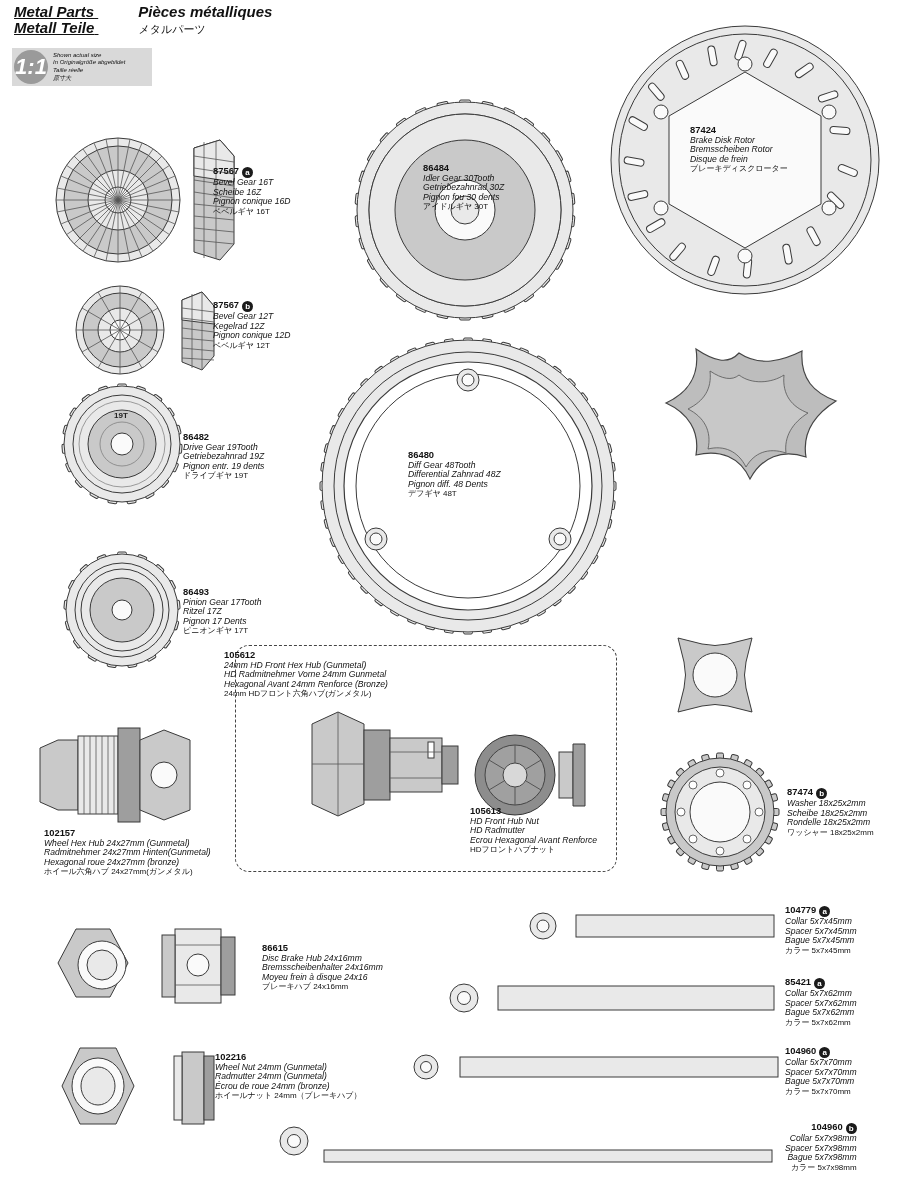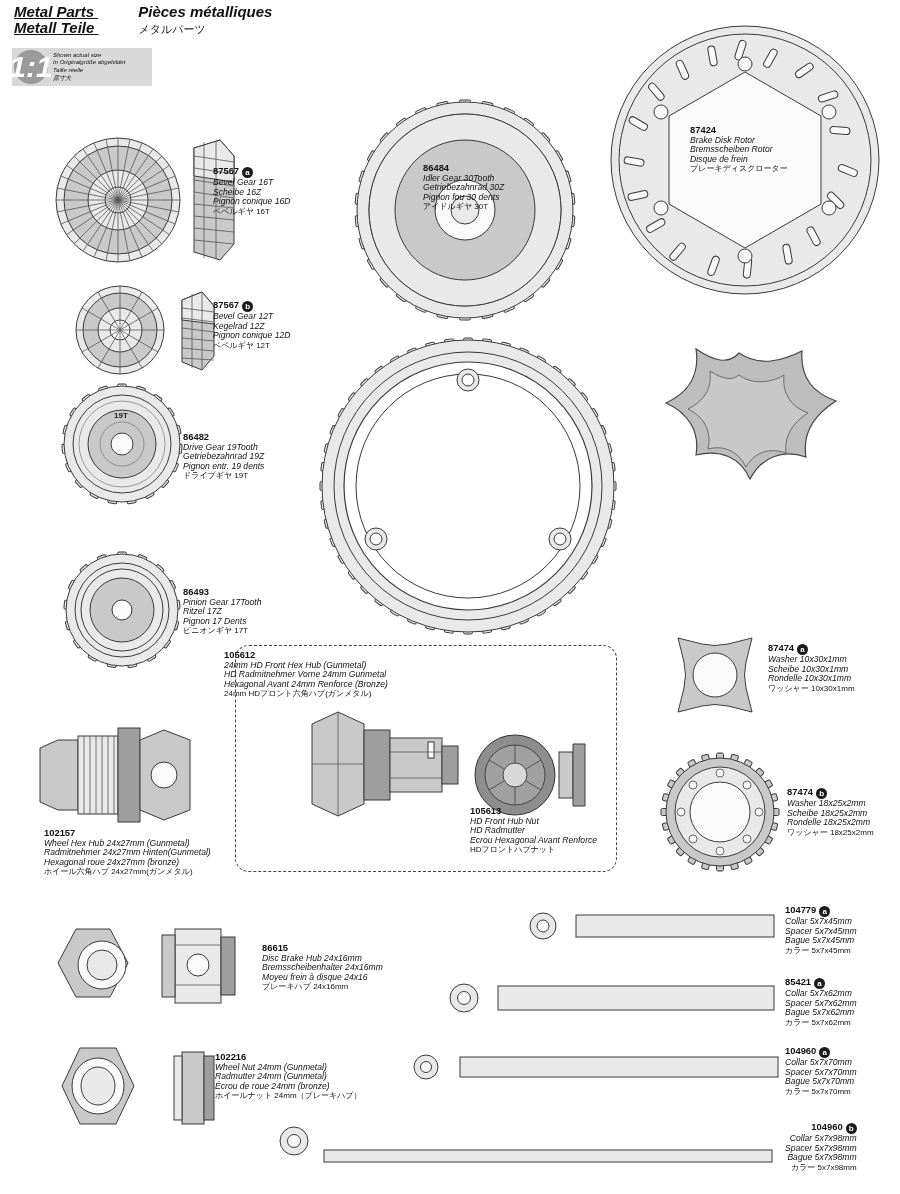--- a/index.html
+++ b/index.html
@@ -13,21 +13,21 @@
   .page{position:absolute;inset:0;}
 
   
   .hdr{position:absolute;left:14px;top:4px;}
   .hdr .l1,.hdr .l2{font-style:italic;font-weight:bold;font-size:15px;line-height:16px;white-space:nowrap;text-decoration:underline;}
   .hdr .c2{display:inline-block;margin-left:40px;}
   .hdr .jp{font-style:normal;font-weight:normal;font-size:11px;}
 
   
   .scale-badge{position:absolute;left:12px;top:48px;width:140px;height:38px;background:#d9d9d9;display:flex;align-items:center;}
-  .scale-badge .num{font-style:italic;font-weight:bold;font-size:30px;color:#fff;background:#9a9a9a;border-radius:50%;width:34px;height:34px;display:flex;align-items:center;justify-content:center;margin-left:2px;}
+  .scale-badge .num{font-style:italic;font-weight:bold;font-size:22px;color:#fff;background:#9a9a9a;border-radius:50%;width:34px;height:34px;display:flex;align-items:center;justify-content:center;margin-left:2px;}
   .scale-badge .txt{font-size:6px;line-height:7.6px;margin-left:5px;font-style:italic;}
 
   
   .cap{position:absolute;font-size:8.6px;line-height:9.6px;font-style:italic;white-space:nowrap;}
   .cap .num{font-style:normal;font-weight:bold;font-size:9.4px;}
   .cap .jp{font-style:normal;font-size:8px;}
 
   .badge-letter{
     display:inline-flex;align-items:center;justify-content:center;
     width:11px;height:11px;border-radius:50%;background:#1b1b1b;color:#fff;
@@ -393,20 +393,27 @@
         <circle cx="58" cy="203" r="11"></circle>
       </g>
       <g class="f-white">
         <circle cx="150" cy="44" r="6"></circle>
         <circle cx="242" cy="203" r="6"></circle>
         <circle cx="58" cy="203" r="6"></circle>
       </g>
     </svg>
   </div>
 
+  <div class="cap" style="left:408px;top:450px;">
+    <div><span class="num">86480</span></div>
+    <div>Diff Gear 48Tooth</div>
+    <div>Differential Zahnrad 48Z</div>
+    <div>Pignon diff. 48 Dents</div>
+    <div class="jp">デフギヤ 48T</div>
+  </div>
 
   <div class="art" style="left:632px;top:345px;">
     <svg width="215" height="185" viewBox="0 0 215 185">
       <path d="M107,8
                C128,22 150,16 170,6
                C168,34 182,48 204,56
                C182,70 170,88 174,112
                C150,104 130,112 118,134
                C108,112 88,104 64,110
                C68,86 56,68 34,58
@@ -458,27 +465,20 @@
   </div>
 
   <div class="art" style="left:660px;top:630px;">
     <svg width="110" height="110" viewBox="0 0 110 110">
       <path d="M18,8 L42,14 Q55,17 68,14 L92,8 L86,32 Q83,45 86,58 L92,82 L68,76
                Q55,73 42,76 L18,82 L24,58 Q27,45 24,32 Z" class="f-mid"></path>
       <circle cx="55" cy="45" r="22" class="f-white"></circle>
     </svg>
   </div>
 
-  <div class="cap" style="left:768px;top:643px;">
-    <div><span class="num">87474</span><span class="badge-letter">a</span></div>
-    <div>Washer 10x30x1mm</div>
-    <div>Scheibe 10x30x1mm</div>
-    <div>Rondelle 10x30x1mm</div>
-    <div class="jp">ワッシャー 10x30x1mm</div>
-  </div>
 
   <div class="dashbox" style="left:235px;top:645px;width:380px;height:225px;"></div>
 
   <div class="cap" style="left:224px;top:650px;">
     <div><span class="num">105612</span></div>
     <div>24mm HD Front Hex Hub (Gunmetal)</div>
     <div>HD Radmitnehmer Vorne 24mm Gunmetal</div>
     <div>Hexagonal Avant 24mm Renforce (Bronze)</div>
     <div class="jp">24mm HDフロント六角ハブ(ガンメタル)</div>
   </div>

